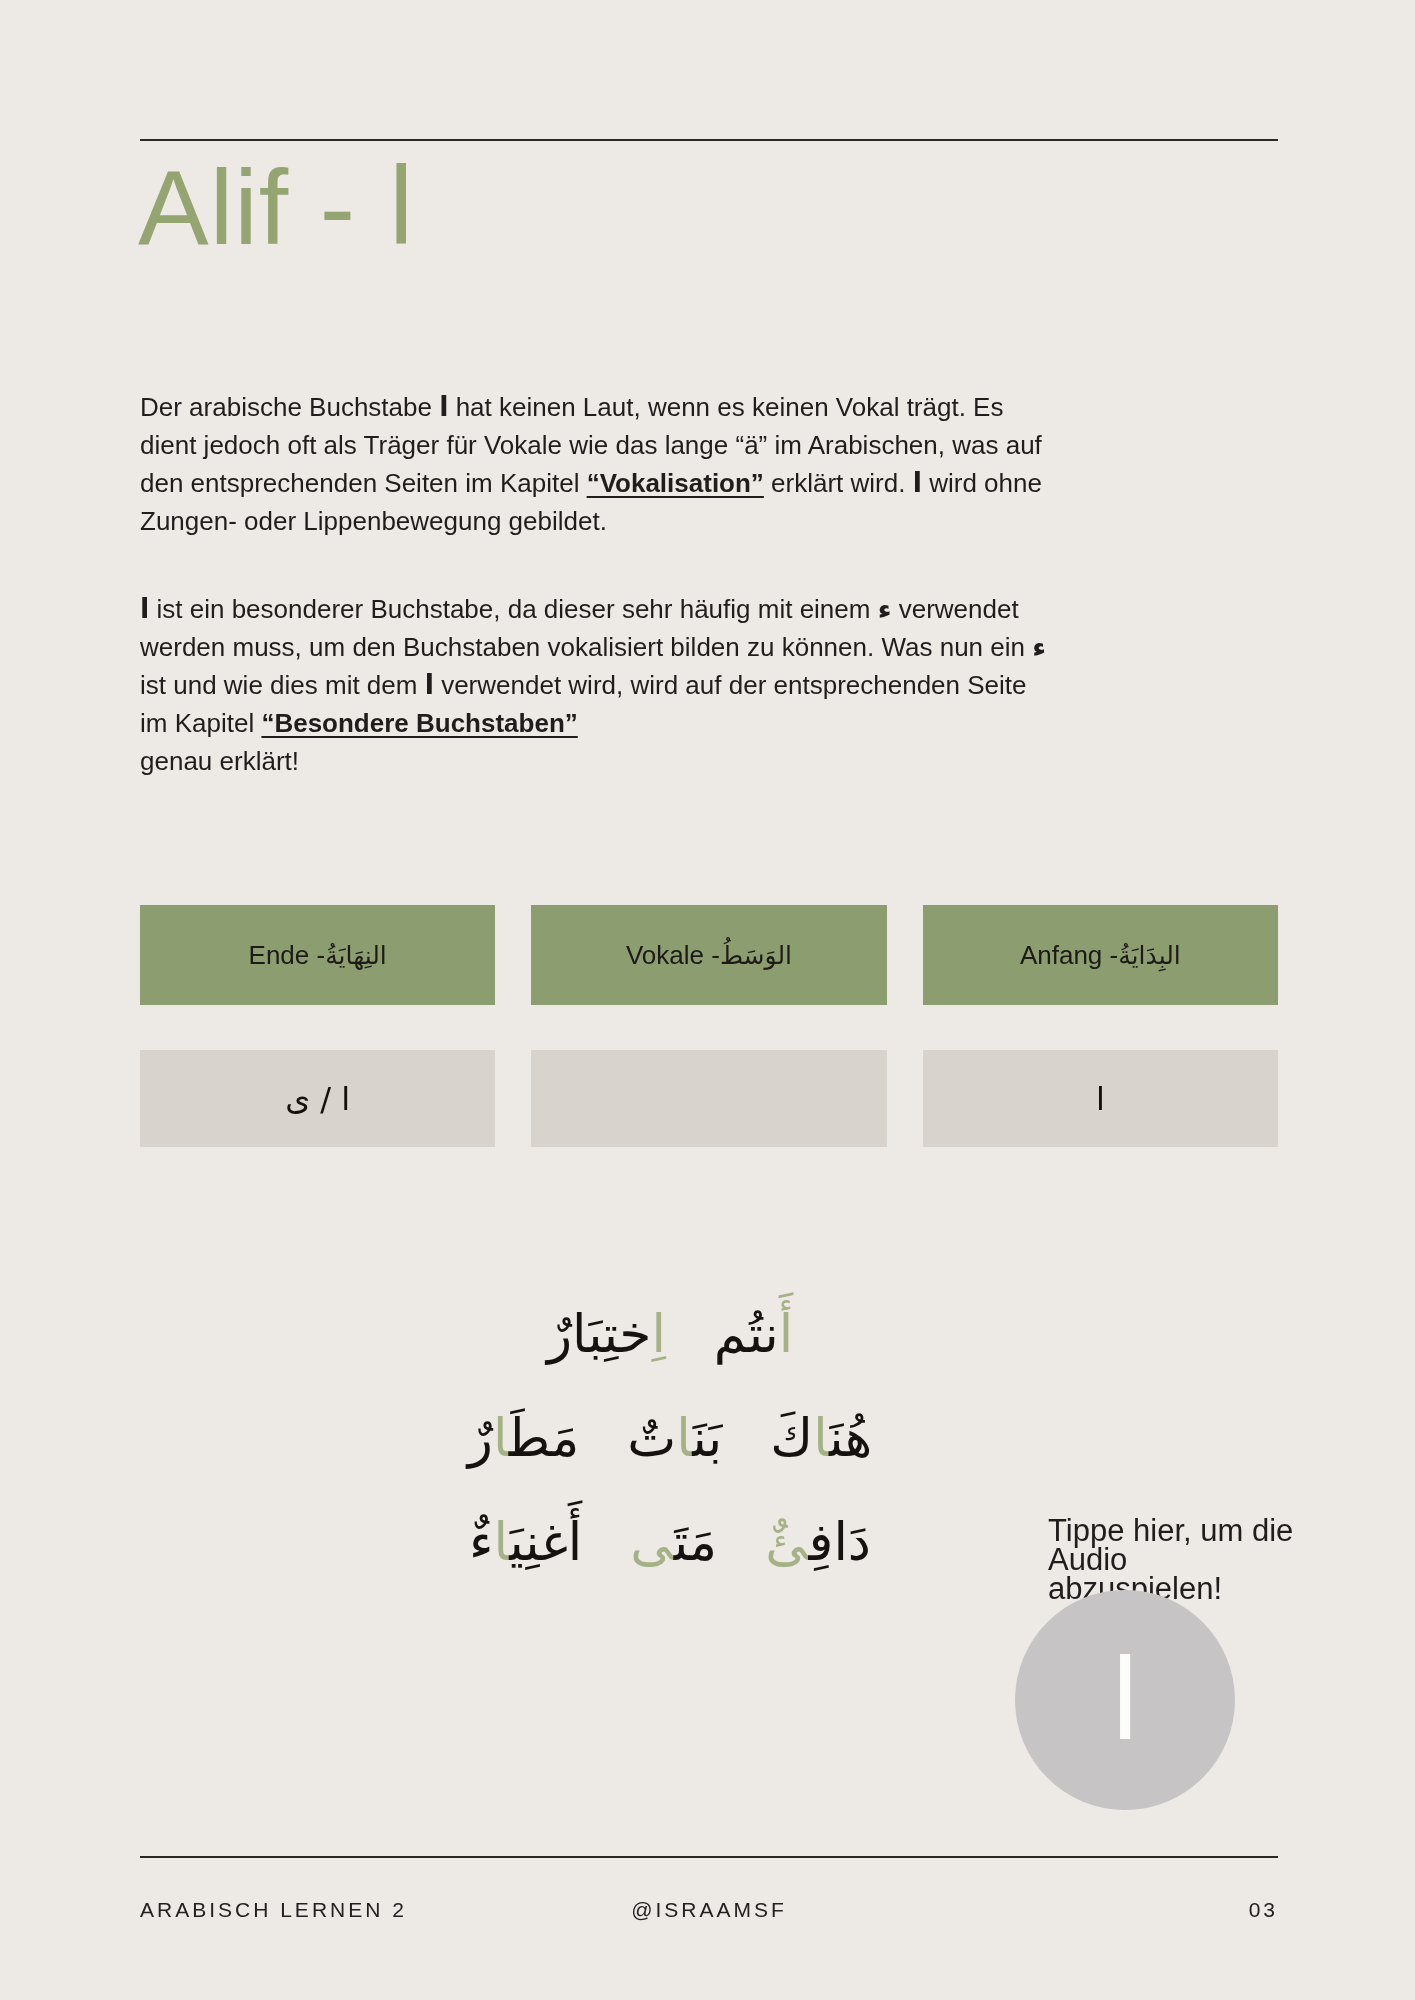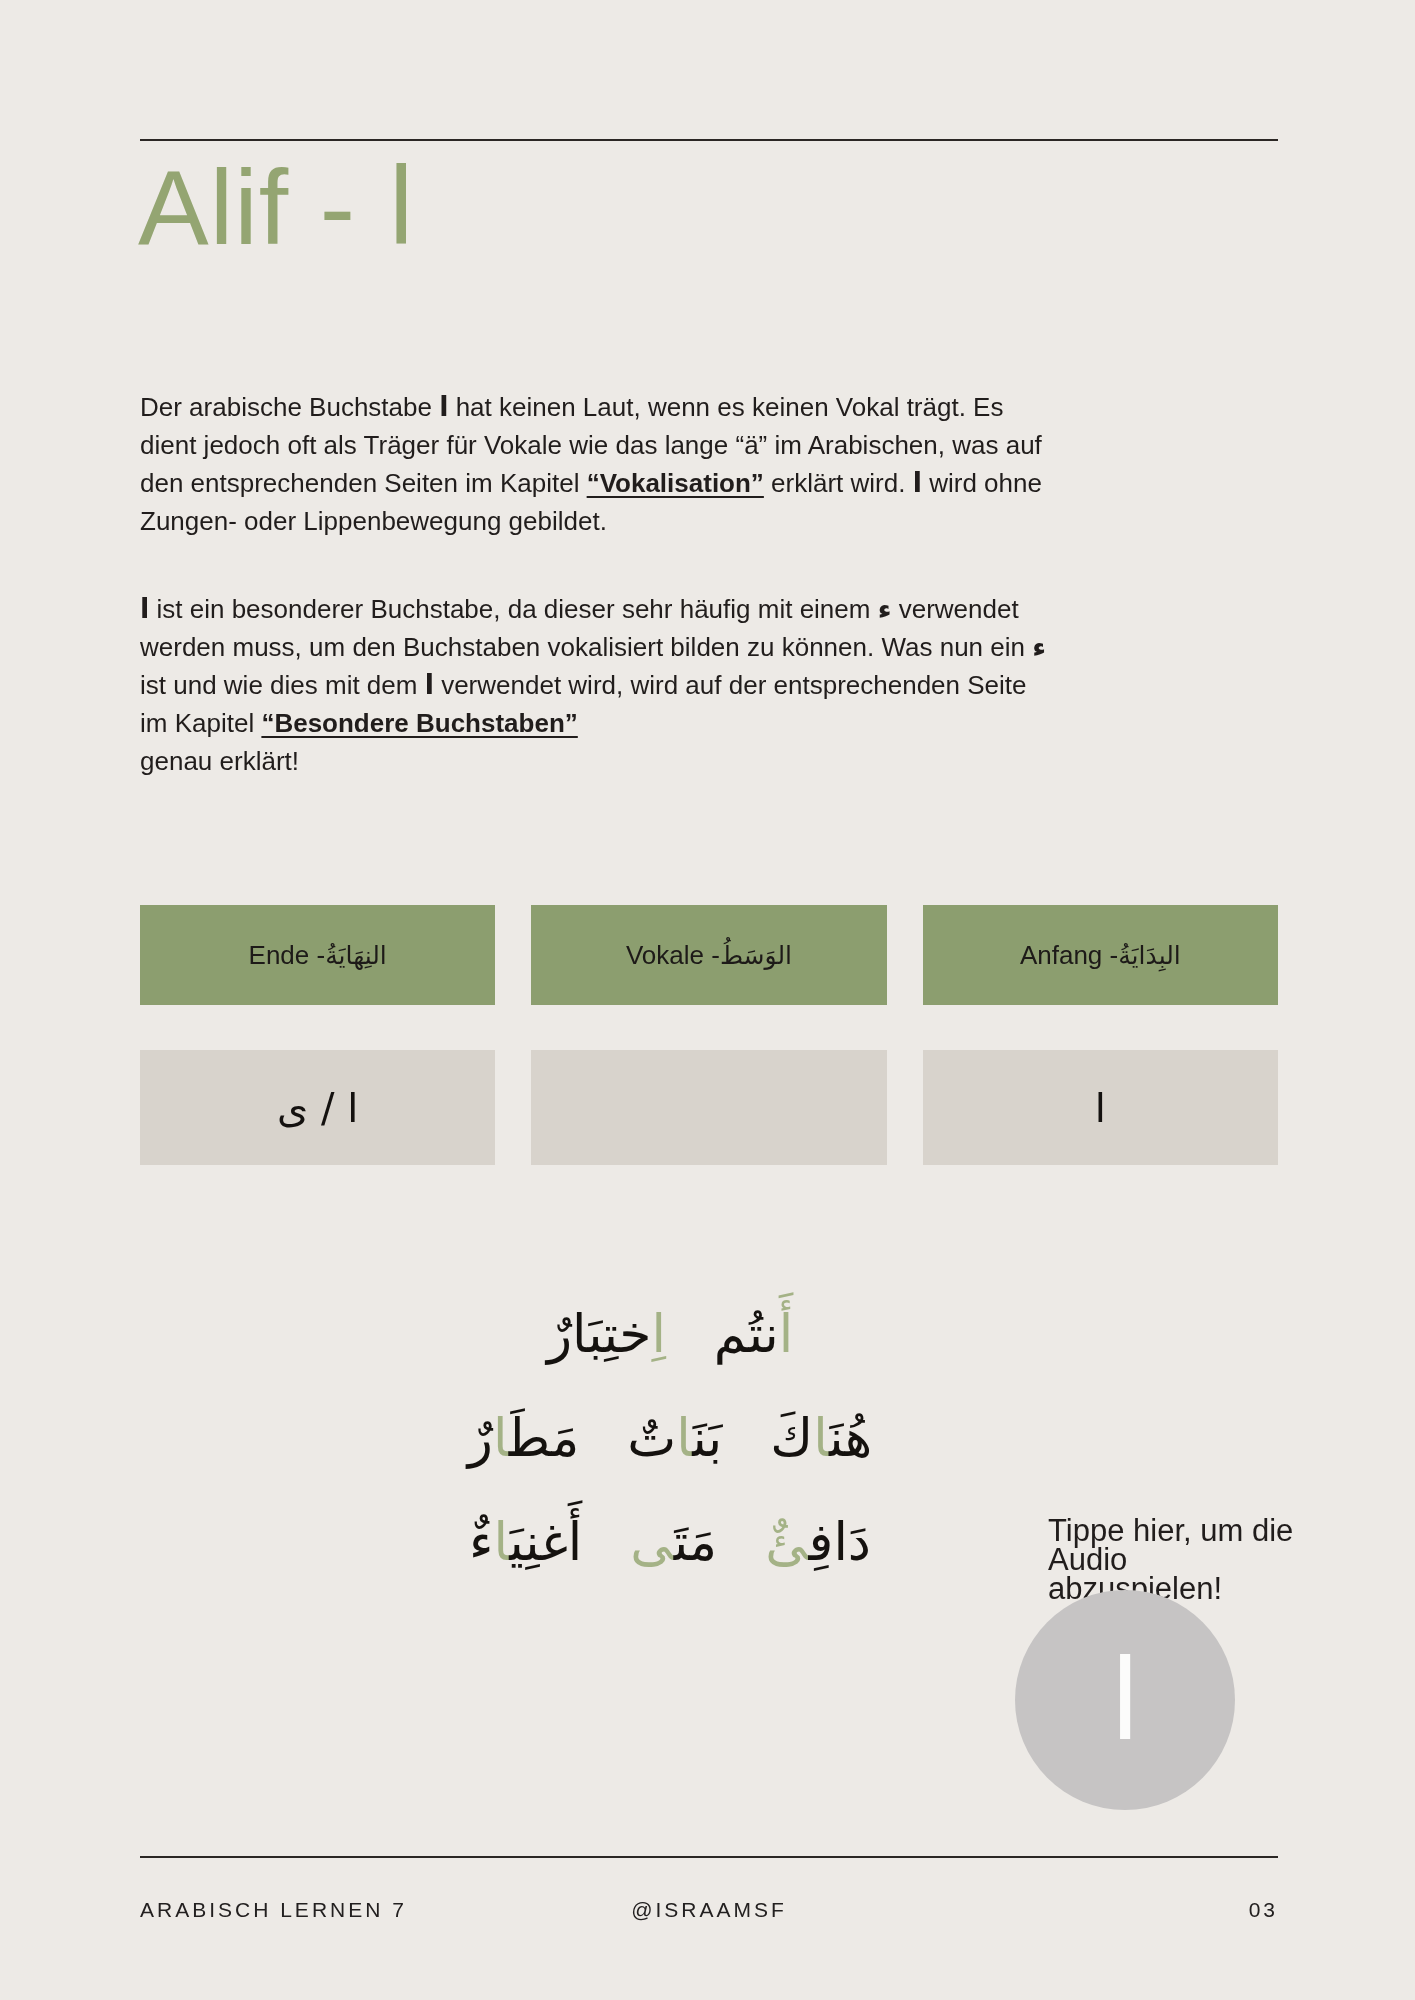--- a/index.html
+++ b/index.html
@@ -17,22 +17,22 @@
   .para{margin:0 0 50px 0;font-size:26px;line-height:38px;font-weight:400;color:#211D1C;}
   .para .ar{font-family:"DejaVu Sans",sans-serif;font-weight:700;font-size:27px;}
   .para .link{font-weight:600;text-decoration:underline;text-decoration-thickness:2px;text-underline-offset:4px;cursor:pointer;}
 
   .lettertable{position:absolute;left:140px;top:905px;width:1138px;}
   .trow{display:grid;grid-template-columns:1fr 1fr 1fr;column-gap:36px;}
   .trow.body{margin-top:45px;}
   .th{height:100px;background:var(--hdr,#8C9E6F);display:flex;align-items:center;justify-content:center;
       font-size:26px;font-weight:500;color:#1d1a18;}
   .th .arpart{font-family:"DejaVu Sans",sans-serif;font-size:25px;}
-  .td{height:115px;background:var(--cell,#D8D3CC);display:flex;align-items:center;justify-content:center;
-      font-family:"DejaVu Sans",sans-serif;font-size:40px;color:#14110f;}
+  .td{height:97px;background:var(--cell,#D8D3CC);display:flex;align-items:center;justify-content:center;
+      font-family:"DejaVu Sans",sans-serif;font-size:32px;color:#14110f;}
 
   .bsp-heading{position:absolute;left:140px;top:1182px;font-size:46px;font-weight:700;color:#171412;}
   .bsp-heading .arpart{font-family:"DejaVu Sans",sans-serif;font-size:42px;font-weight:700;margin-left:14px;}
 
   .examples{position:absolute;left:300px;top:1282px;width:740px;display:flex;flex-direction:column;row-gap:0;}
   .ex-row{direction:rtl;display:flex;justify-content:center;column-gap:48px;height:104px;align-items:center;
           font-family:"DejaVu Sans",sans-serif;font-size:52px;color:#15120f;white-space:nowrap;}
   .ex-row .gl{color:var(--hl,#A4B286);}
 
   .audio-hint{position:absolute;left:1048px;top:1516px;width:255px;font-size:31px;line-height:29px;font-weight:500;color:#211D1C;}
@@ -102,18 +102,18 @@
 
   <div class="audio-hint">Tippe hier, um die Audio abzuspielen!</div>
 
   <div class="audio-circle">
     <span class="letter">ا</span>
   </div>
 
   <div class="rule bottom"></div>
 
   <div class="footer">
-    <span class="f-left">ARABISCH LERNEN 7</span>
+    <span class="f-left">ARABISCH LERNEN 2</span>
     <span class="f-center">@ISRAAMSF</span>
     <span class="f-right">03</span>
   </div>
 
 </div>
 
 </body></html>

